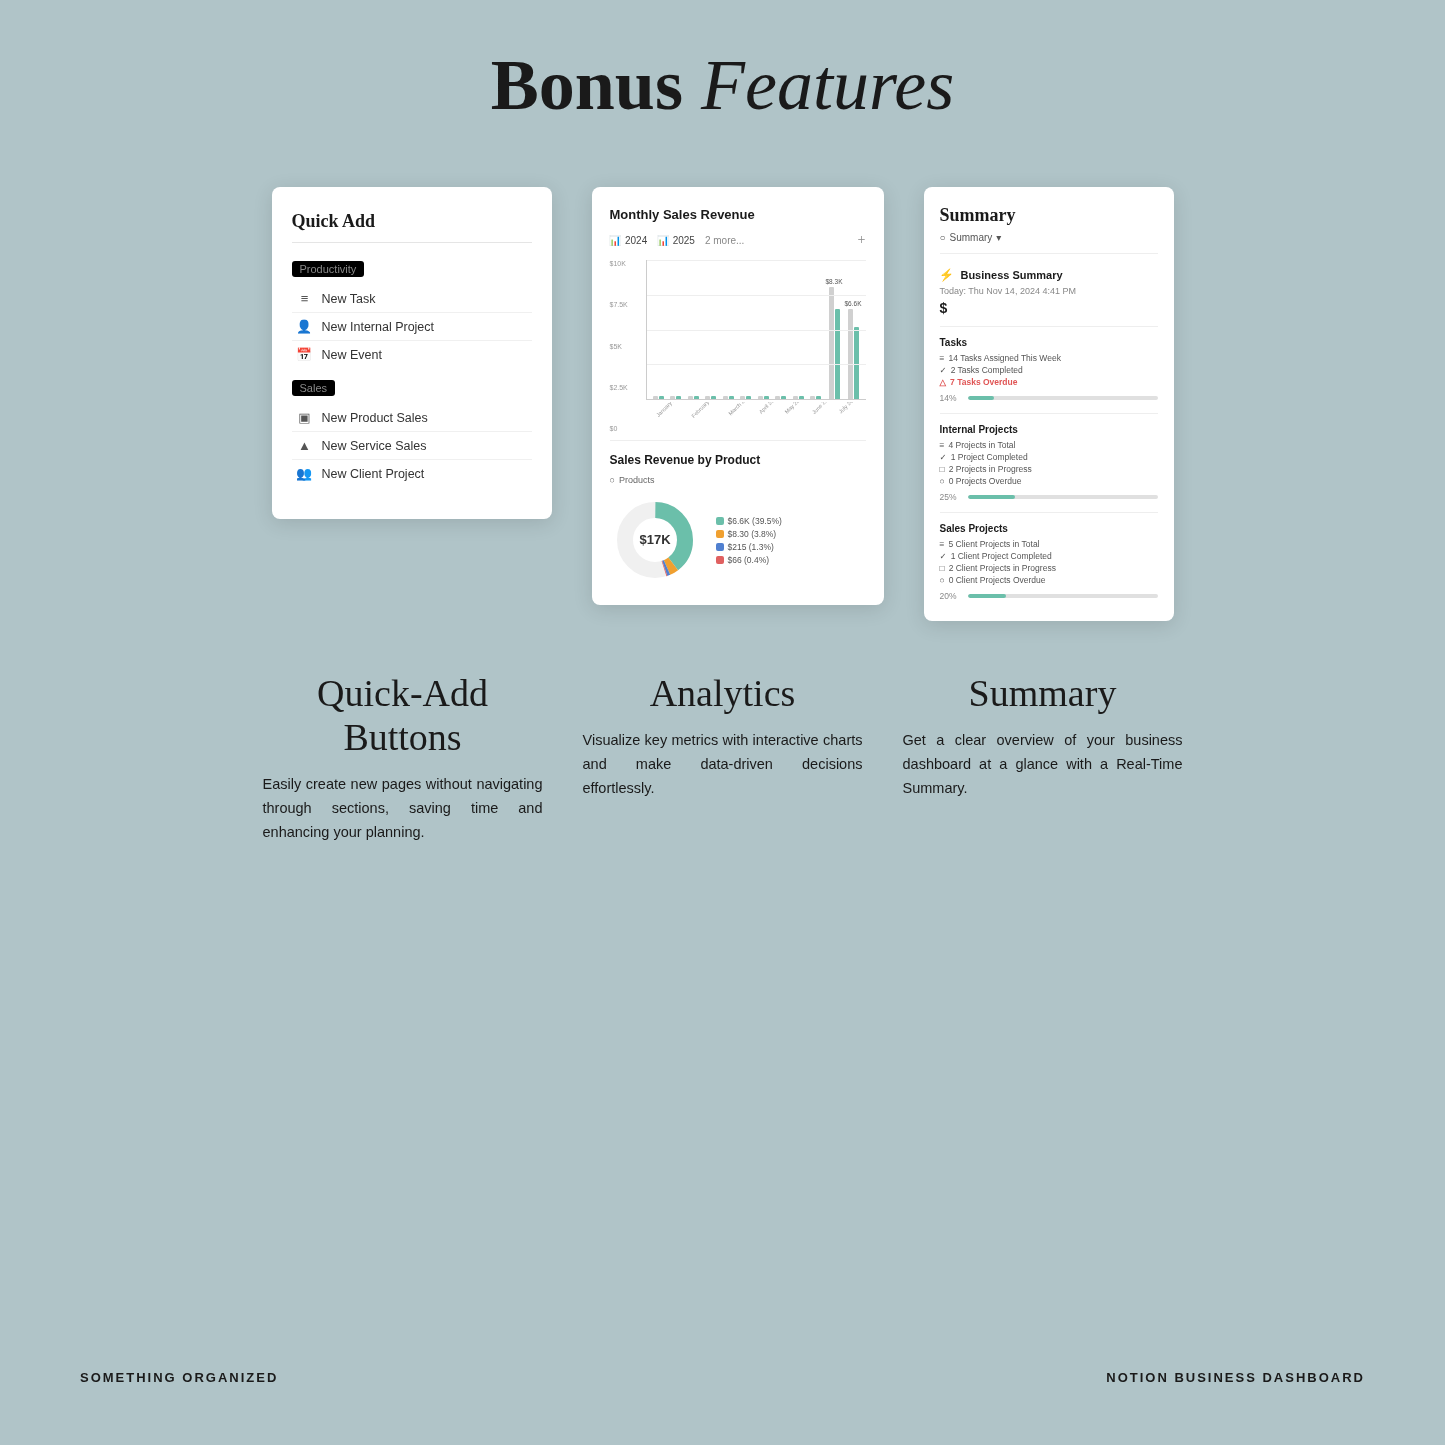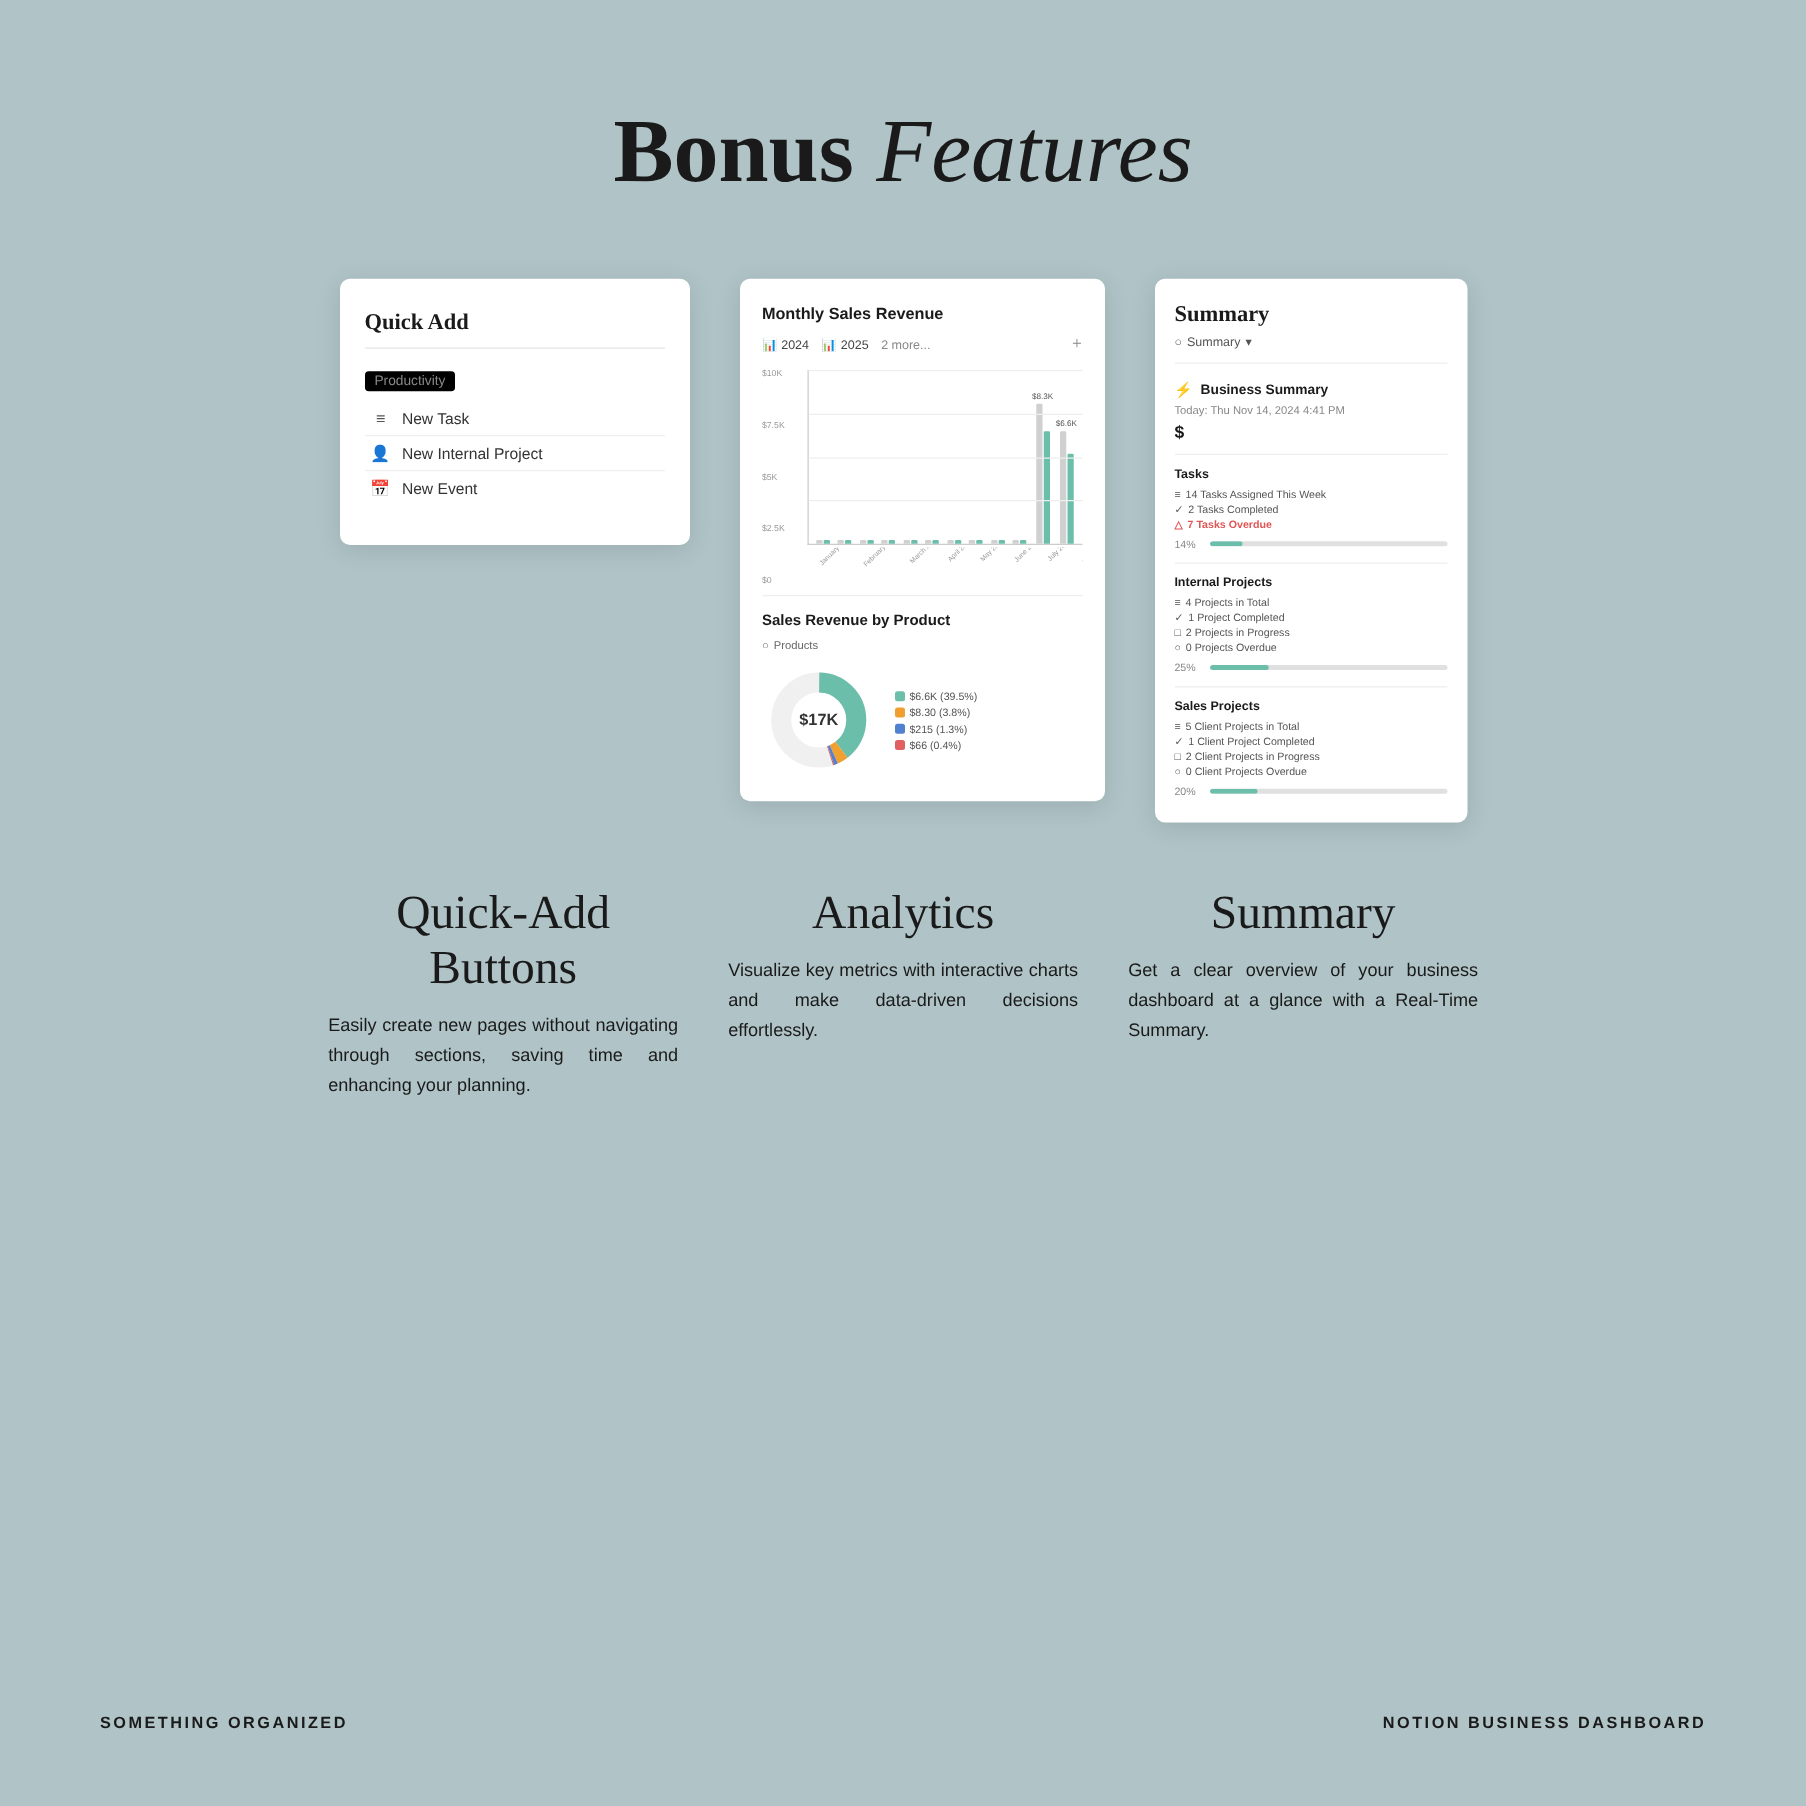--- a/index.html
+++ b/index.html
@@ -8,21 +8,21 @@
       height: 1445px;
       background-color: #b0c4c8;
       font-family: Georgia, 'Times New Roman', serif;
       overflow: hidden;
       position: relative;
     }
 
     
     .page-header {
       text-align: center;
-      padding-top: 80px;
+      padding-top: 44px;
       margin-bottom: 60px;
     }
     .page-title-bold {
       font-size: 72px;
       font-weight: 700;
       font-family: Georgia, serif;
       color: #1a1a1a;
       font-style: normal;
     }
     .page-title-italic {
@@ -349,20 +349,35 @@
         <span class="qa-icon">👤</span>
         <span>New Internal Project</span>
       </div>
       <div class="qa-item">
         <span class="qa-icon">📅</span>
         <span>New Event</span>
       </div>
     </div>
 
 
+    <div class="qa-section-group">
+      <div class="qa-section-label">Sales</div>
+      <div class="qa-item">
+        <span class="qa-icon">▣</span>
+        <span>New Product Sales</span>
+      </div>
+      <div class="qa-item">
+        <span class="qa-icon">▲</span>
+        <span>New Service Sales</span>
+      </div>
+      <div class="qa-item">
+        <span class="qa-icon">👥</span>
+        <span>New Client Project</span>
+      </div>
+    </div>
   </div>
 
   <div class="panel-card analytics-panel">
     <div class="chart-section-title">Monthly Sales Revenue</div>
     <div class="chart-controls">
       <div class="chart-tag">
         <span class="bar-icon">📊</span>
         <span>2024</span>
       </div>
       <div class="chart-tag">

